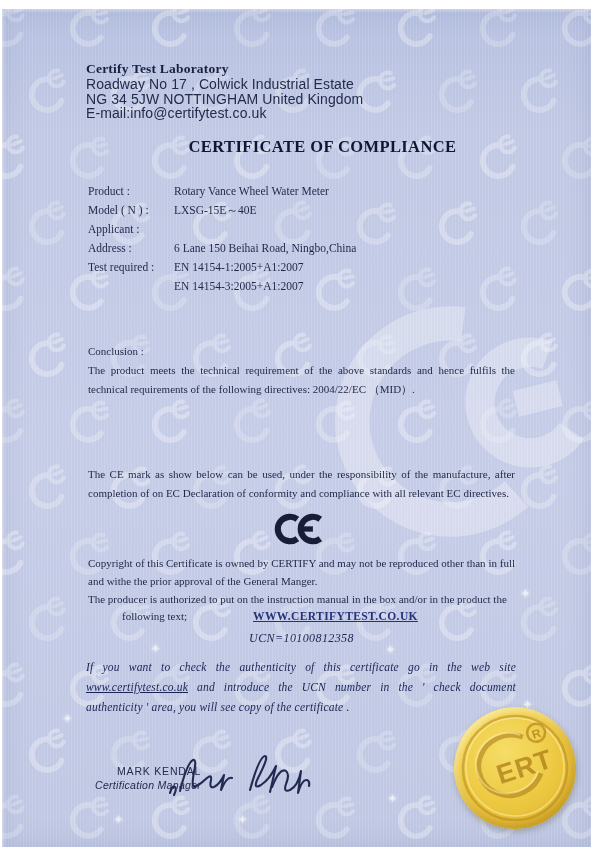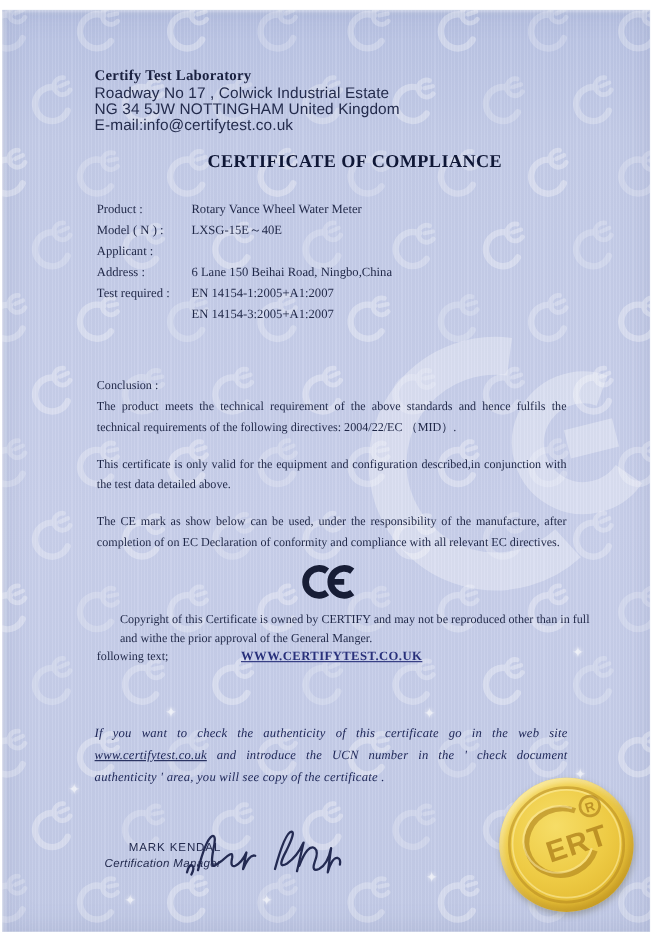--- a/index.html
+++ b/index.html
@@ -26,23 +26,23 @@
   
   .title{width:100%;text-align:center;font-weight:bold;font-size:16.5px;
        color:#0f1736;letter-spacing:0.4px;}
 
   
   .frow{display:flex;line-height:19px;font-size:11.5px;color:#1f2747;}
   .flabel{width:86px;flex:0 0 86px;}
   .fvalue{flex:1;}
 
   .para{font-size:11px;line-height:19px;color:#1f2747;text-align:justify;width:427px;}
-  .tight{line-height:17.5px;margin-left:21px;}
-
-  .url-row{position:relative;height:19px;margin-top:1px;}
+  .tight{line-height:17.5px;}
+
+  .url-row{position:relative;height:19px;margin-top:1px;margin-left:34px;}
   .following{position:absolute;left:0;top:0;font-size:11px;color:#1f2747;}
   .site-link{position:absolute;left:50%;transform:translateX(-50%);top:0;
        font-size:11.5px;font-weight:bold;color:#28307a;letter-spacing:0.4px;
        text-decoration:underline;white-space:nowrap;}
   .ucn{text-align:center;font-style:italic;font-size:12px;color:#1c2550;
        margin-top:2px;letter-spacing:0.4px;}
 
   .auth{font-style:italic;font-size:11.5px;line-height:20px;color:#1b2455;
        text-align:justify;width:430px;letter-spacing:0.2px;}
   .auth a{color:#1b2455;text-decoration:underline;font-style:italic;}
@@ -632,38 +632,39 @@
       <span class="flabel"></span>
       <span class="fvalue">EN 14154-3:2005+A1:2007</span>
     </div>
   </div>
 
   <div class="abs" style="left:86px;top:333px;">
     <div class="para" style="text-align:left;">Conclusion :</div>
     <div class="para">The product meets the technical requirement of the above standards and hence fulfils the technical requirements of the following directives:  2004/22/EC （MID）.</div>
   </div>
 
-  <div class="abs para" style="left:86px;top:404px;">This certificate is only valid for the equipment and configuration described,in conjunction with the test data detailed above.</div>
 
   <div class="abs para" style="left:86px;top:456px;">The CE mark as show below can be used, under the responsibility of the manufacture, after completion of on EC Declaration of conformity and compliance with all relevant EC directives.</div>
 
   <svg class="abs" style="left:272px;top:500px;" width="58" height="40" viewBox="0 0 76 46">
     <g fill="none" stroke="#171d36" stroke-width="8">
       <path d="M30.6,10.2 A16,16 0 1 0 30.6,35.8"></path>
       <path d="M60.6,10.2 A16,16 0 1 0 60.6,35.8"></path>
       <path d="M36,23 H51" stroke-width="7"></path>
     </g>
   </svg>
 
   <div class="abs" style="left:86px;top:546px;">
     <div class="para tight">Copyright of this Certificate is owned by CERTIFY and may not be reproduced other than in full and withe the prior approval of the General Manger.</div>
+    <div class="para tight" style="margin-top:1px;">The producer is authorized to put on the instruction manual in the box and/or in the product the</div>
     <div class="url-row" style="width:427px;">
       <span class="following">following text;</span>
       <a class="site-link" href="#">WWW.CERTIFYTEST.CO.UK</a>
     </div>
+    <div class="ucn" style="width:427px;">UCN=10100812358</div>
   </div>
 
   <div class="abs auth" style="left:84px;top:648px;">
     <span>If you want to check the authenticity of this certificate go in the web site </span><a href="#">www.certifytest.co.uk</a>
     <span>and introduce the UCN number in the ' check document authenticity ' area, you will see copy of the certificate .</span>
   </div>
 
   <div class="abs" style="left:93px;top:756px;text-align:right;">
     <div class="sig-name">MARK KENDAL</div>
     <div class="sig-role">Certification Manager</div>

